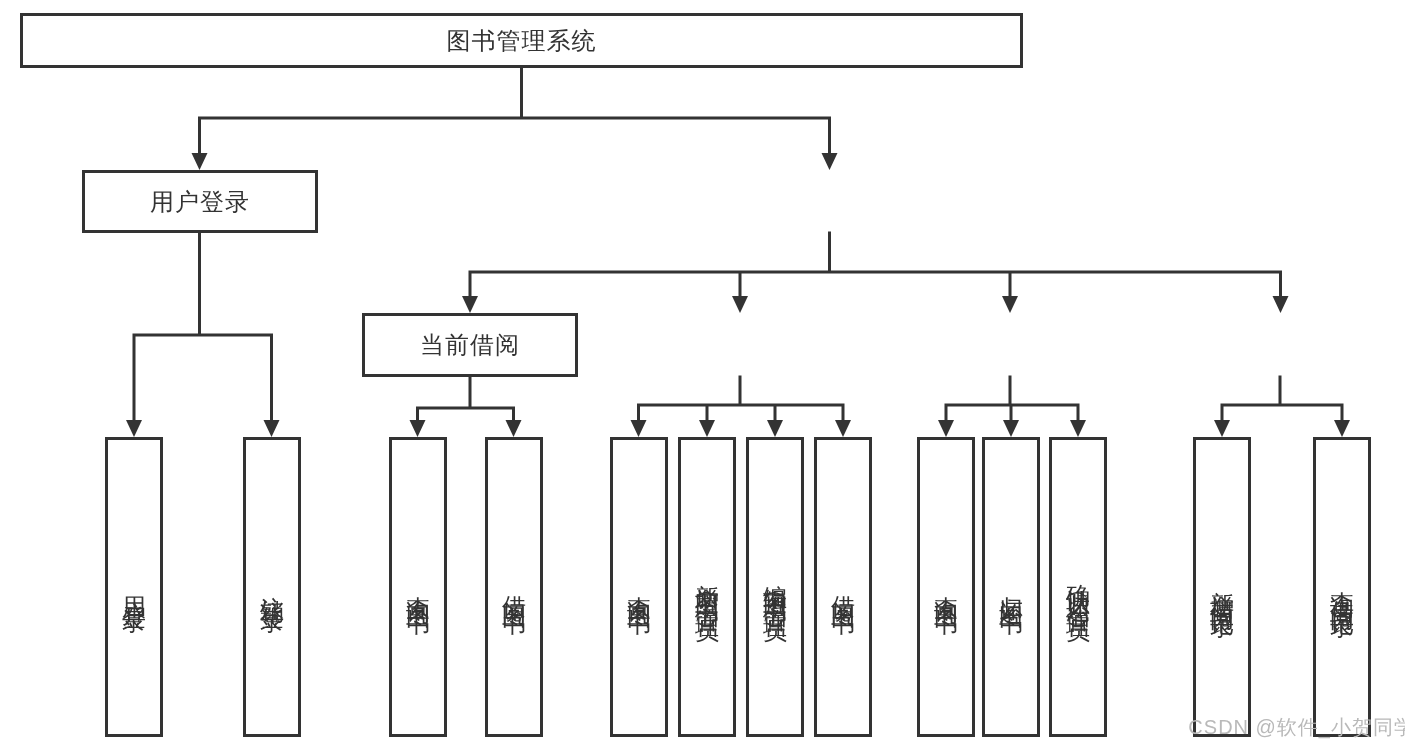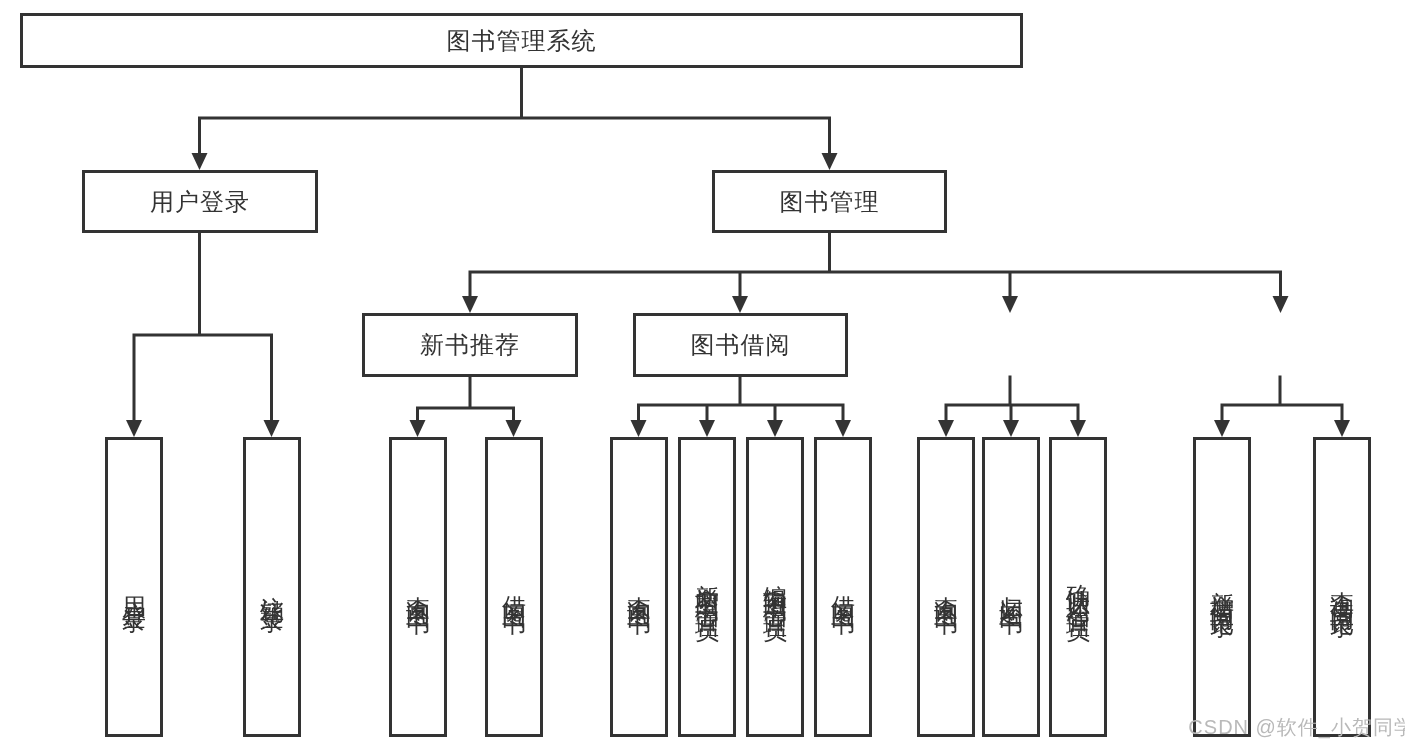--- a/index.html
+++ b/index.html
@@ -82,24 +82,22 @@
     <polygon class="ar" points="938,420 954,420 946,437"></polygon>
     <polygon class="ar" points="1003,420 1019,420 1011,437"></polygon>
     <polygon class="ar" points="1070,420 1086,420 1078,437"></polygon>
     <polygon class="ar" points="1214,420 1230,420 1222,437"></polygon>
     <polygon class="ar" points="1334,420 1350,420 1342,437"></polygon>
   </svg>
 
   <div class="node" style="left:20px;top:13px;width:1003px;height:55px">图书管理系统</div>
 
   <div class="node" style="left:82px;top:170px;width:236px;height:63px">用户登录</div>
-  <div class="node" style="left:712px;top:170px;width:235px;height:63px">图书管理</div>
 
-  <div class="node" style="left:362px;top:313px;width:216px;height:64px">新书推荐</div>
-  <div class="node" style="left:633px;top:313px;width:215px;height:64px">图书借阅</div>
+  <div class="node" style="left:362px;top:313px;width:216px;height:64px">当前借阅</div>
 
   <div class="node v" style="left:105px;top:437px;width:58px;height:300px">用户登录</div>
   <div class="node v" style="left:243px;top:437px;width:58px;height:300px">注销登录</div>
 
   <div class="node v" style="left:389px;top:437px;width:58px;height:300px">查询图书</div>
   <div class="node v" style="left:485px;top:437px;width:58px;height:300px">借阅图书</div>
 
   <div class="node v" style="left:610px;top:437px;width:58px;height:300px">查询图书</div>
   <div class="node v" style="left:678px;top:437px;width:58px;height:300px">新增图书（管理员）</div>
   <div class="node v" style="left:746px;top:437px;width:58px;height:300px">编辑图书（管理员）</div>

